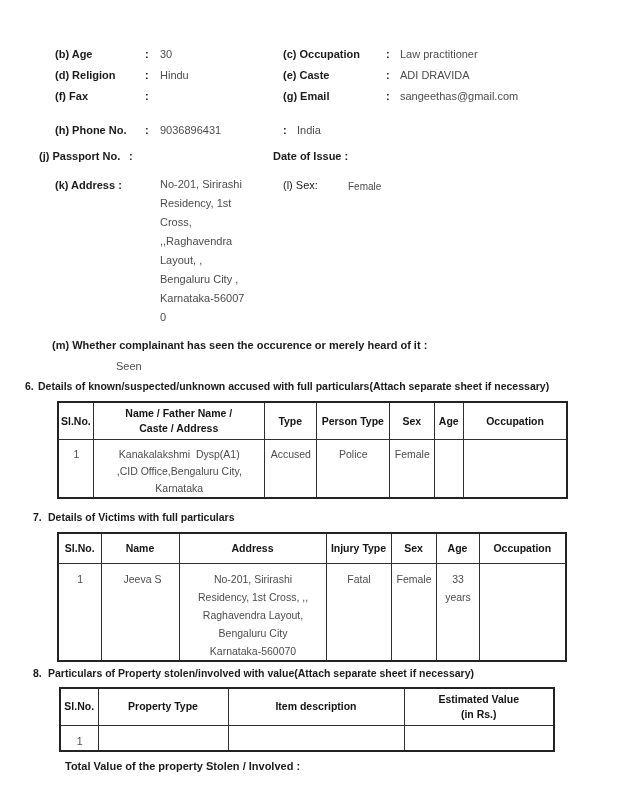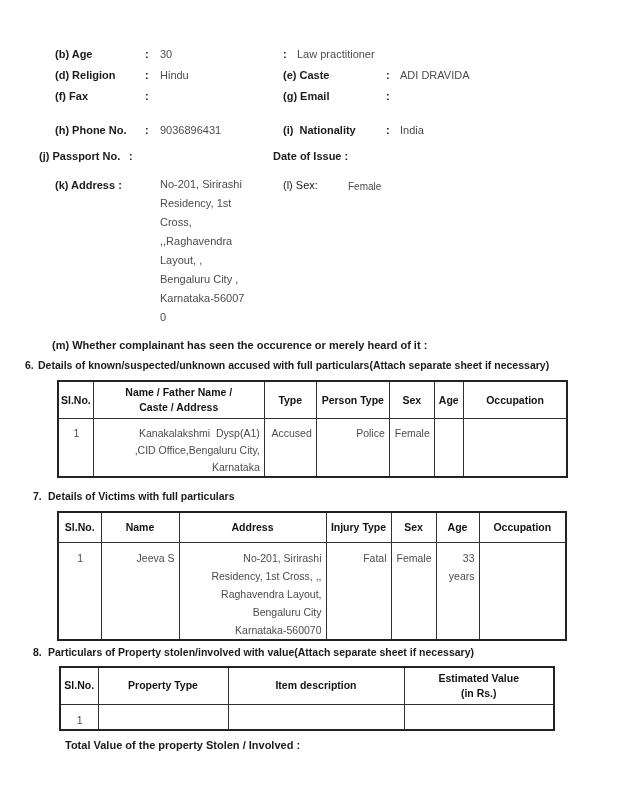--- a/index.html
+++ b/index.html
@@ -42,21 +42,21 @@
   .h8 { margin:5px 0 8px 5px; }
   .h6 .num { width:13px; flex-shrink:0; }
   .h7 .num, .h8 .num { width:15px; flex-shrink:0; }
 
   
   table { border-collapse:collapse; table-layout:fixed; border:2px solid #232323; }
   .t6, .t7 { margin-left:29px; }
   .t8 { margin-left:31px; }
   th, td { border:1.5px solid #303030; font-size:10.5px; overflow:hidden; }
   th { font-weight:bold; text-align:center; vertical-align:middle; padding:3px 2px; line-height:15px; white-space:pre-line; color:#141414; }
-  td { color:#4c4c4c; vertical-align:top; text-align:right; padding:6px 4px 0 5px; line-height:18px; white-space:pre-wrap; }
+  td { color:#4c4c4c; vertical-align:top; text-align:center; padding:6px 4px 0 5px; line-height:18px; white-space:pre-wrap; }
   td.center { text-align:center; }
   .t6 th { height:34px; box-sizing:border-box; }
   .t6 td { height:57px; box-sizing:border-box; line-height:17px; }
   .t7 th { height:30px; box-sizing:border-box; }
   .t7 td { height:97px; box-sizing:border-box; }
   .t7 td.name-cell { padding-left:9px; }
   .t8 th { height:37px; box-sizing:border-box; }
   .t8 td { height:23px; box-sizing:border-box; }
 
   .total-label { margin:8px 0 0 37px; font-size:11px; font-weight:bold; }
@@ -66,20 +66,21 @@
 
 <div class="doc">
 
   <div class="frow">
     <div class="lg">
       <span class="lbl">(b) Age</span>
       <span class="col">:</span>
       <span class="val">30</span>
     </div>
     <div class="rg">
+      <span class="lbl">(c) Occupation</span>
       <span class="col">:</span>
       <span class="val">Law practitioner</span>
     </div>
   </div>
 
   <div class="frow">
     <div class="lg">
       <span class="lbl">(d) Religion</span>
       <span class="col">:</span>
       <span class="val">Hindu</span>
@@ -93,31 +94,31 @@
 
   <div class="frow">
     <div class="lg">
       <span class="lbl">(f) Fax</span>
       <span class="col">:</span>
       <span class="val"></span>
     </div>
     <div class="rg">
       <span class="lbl">(g) Email</span>
       <span class="col">:</span>
+      <span class="val">sangeethas@gmail.com</span>
     </div>
   </div>
 
   <div class="frow gap-h">
     <div class="lg">
       <span class="lbl">(h) Phone No.</span>
       <span class="col">:</span>
       <span class="val">9036896431</span>
     </div>
     <div class="rg">
-      <span class="lbl">(i)  Nationality</span>
       <span class="col">:</span>
       <span class="val">India</span>
     </div>
   </div>
 
   <div class="frow gap-j">
     <div class="lg">
       <span class="lbl">(j) Passport No.</span>
       <span class="col">:</span>
       <span class="val"></span>
@@ -140,20 +141,21 @@
 0</span>
     </div>
     <div class="rg">
       <span class="sex-lbl">(l) Sex:</span>
       <span class="sex-val">Female</span>
     </div>
   </div>
 
   <div class="m-block">
     <div class="m-lbl">(m) Whether complainant has seen the occurence or merely heard of it :</div>
+    <div class="m-val">Seen</div>
   </div>
 
   <div class="heading h6">
     <span class="num">6.</span>
     <span>Details of known/suspected/unknown accused with full particulars(Attach separate sheet if necessary)</span>
   </div>
   <table class="t6">
     <colgroup>
       <col style="width:35px">
         <col style="width:171px">

